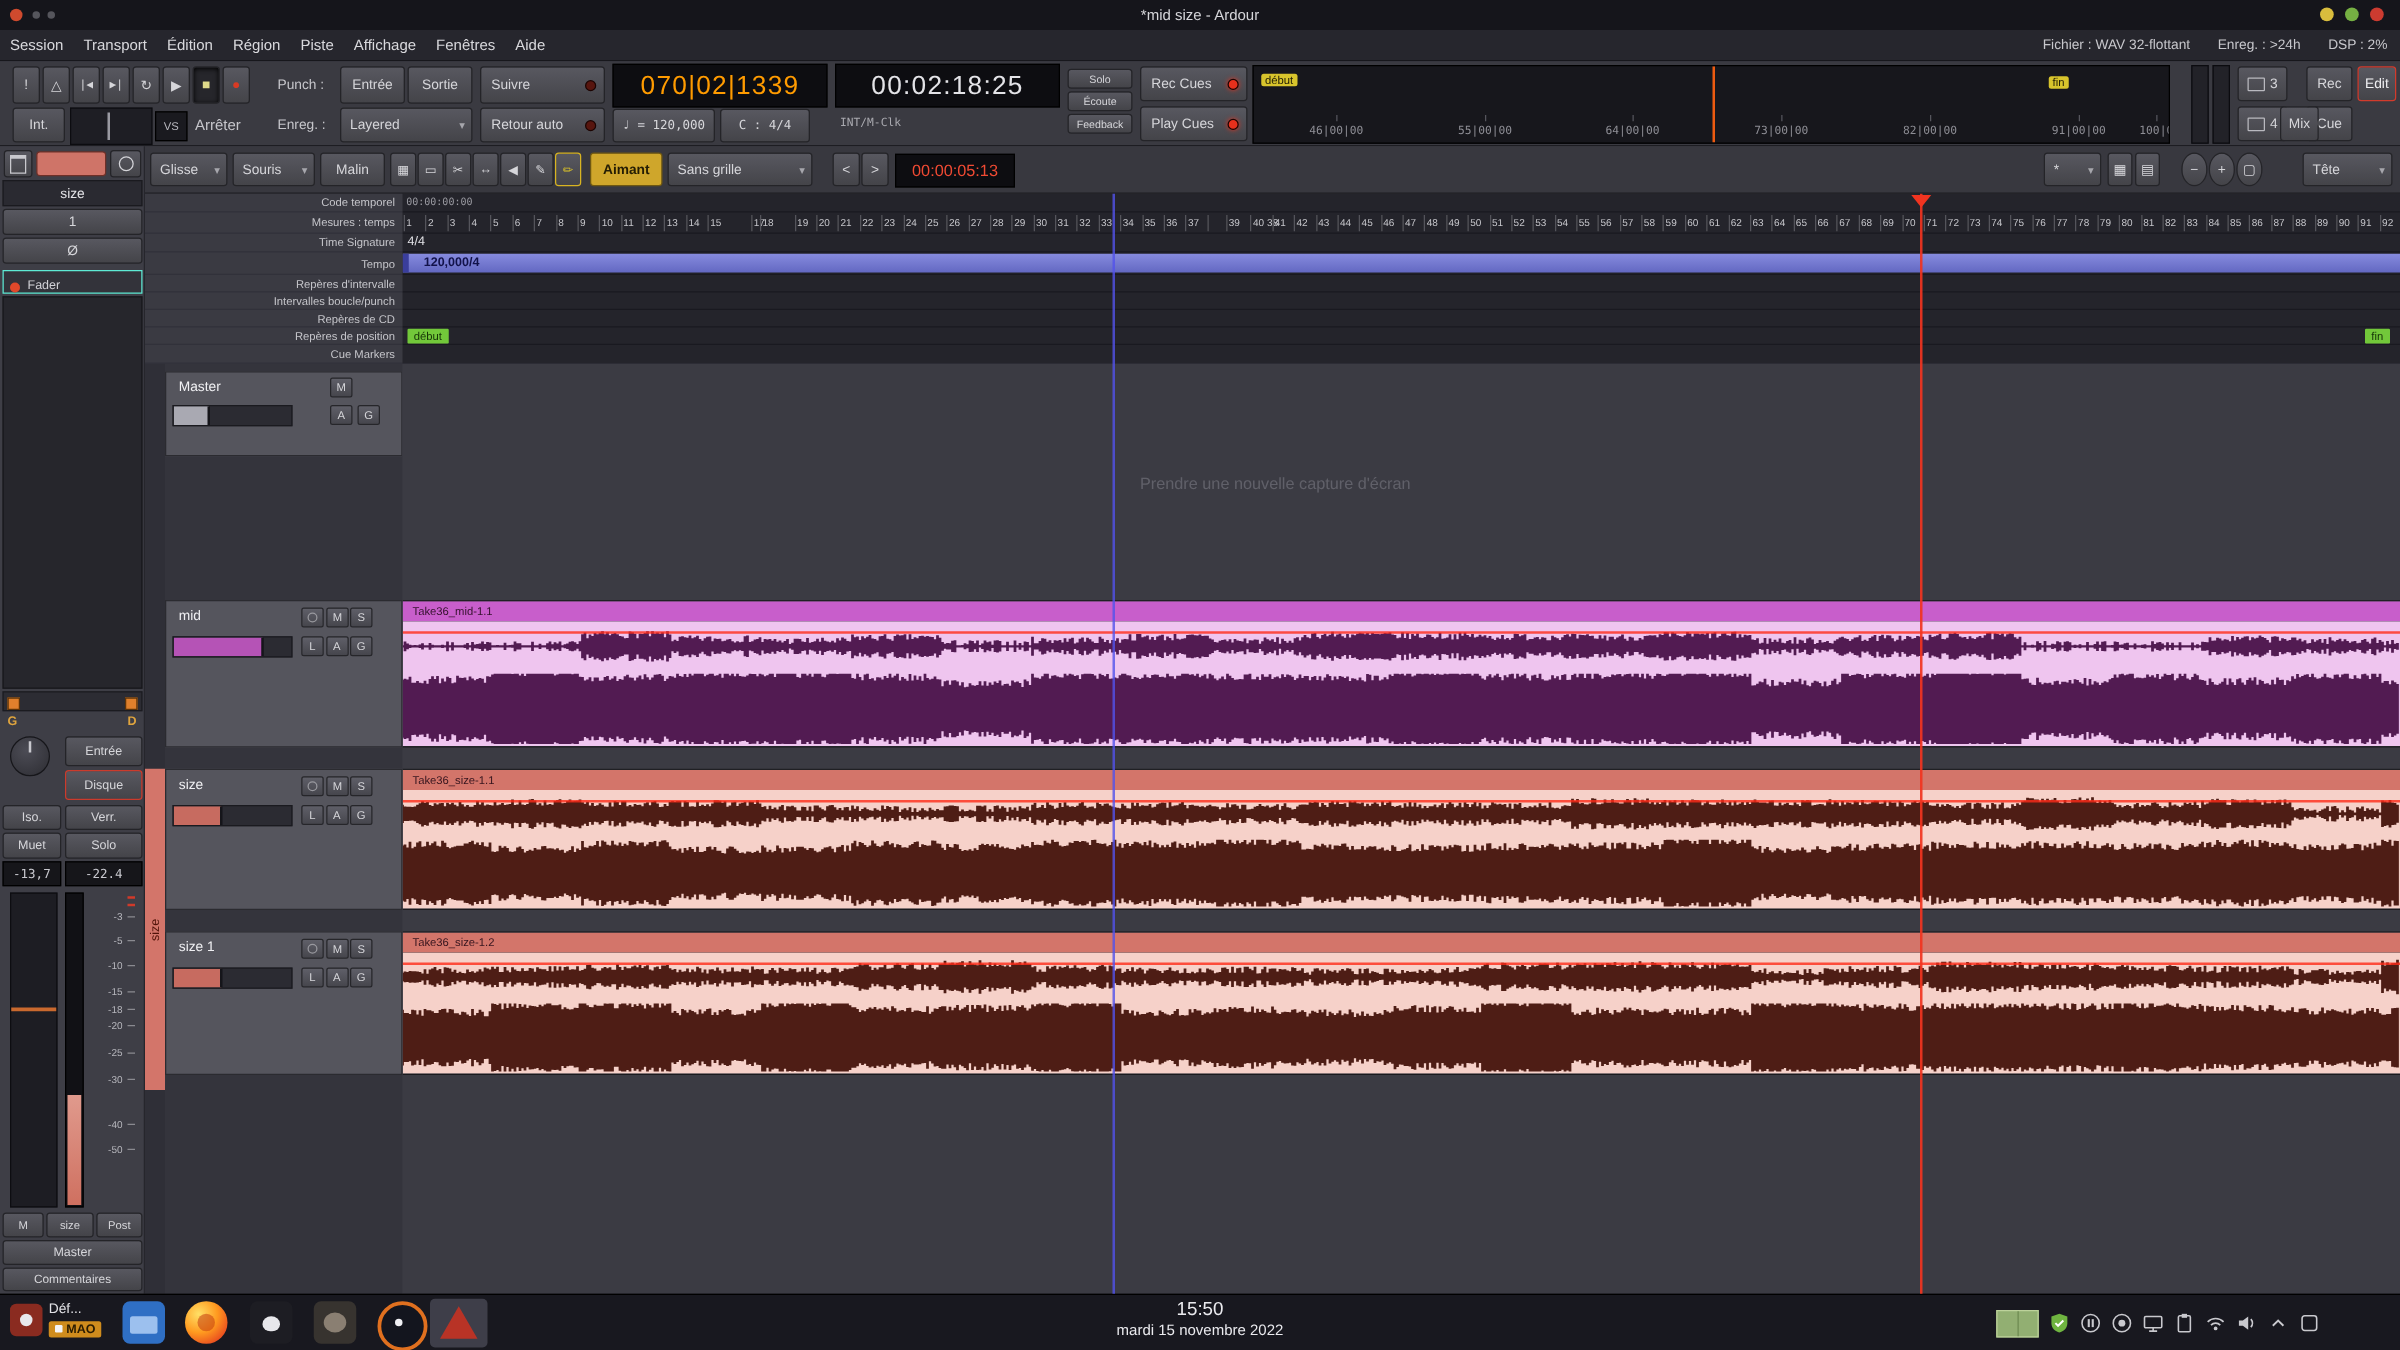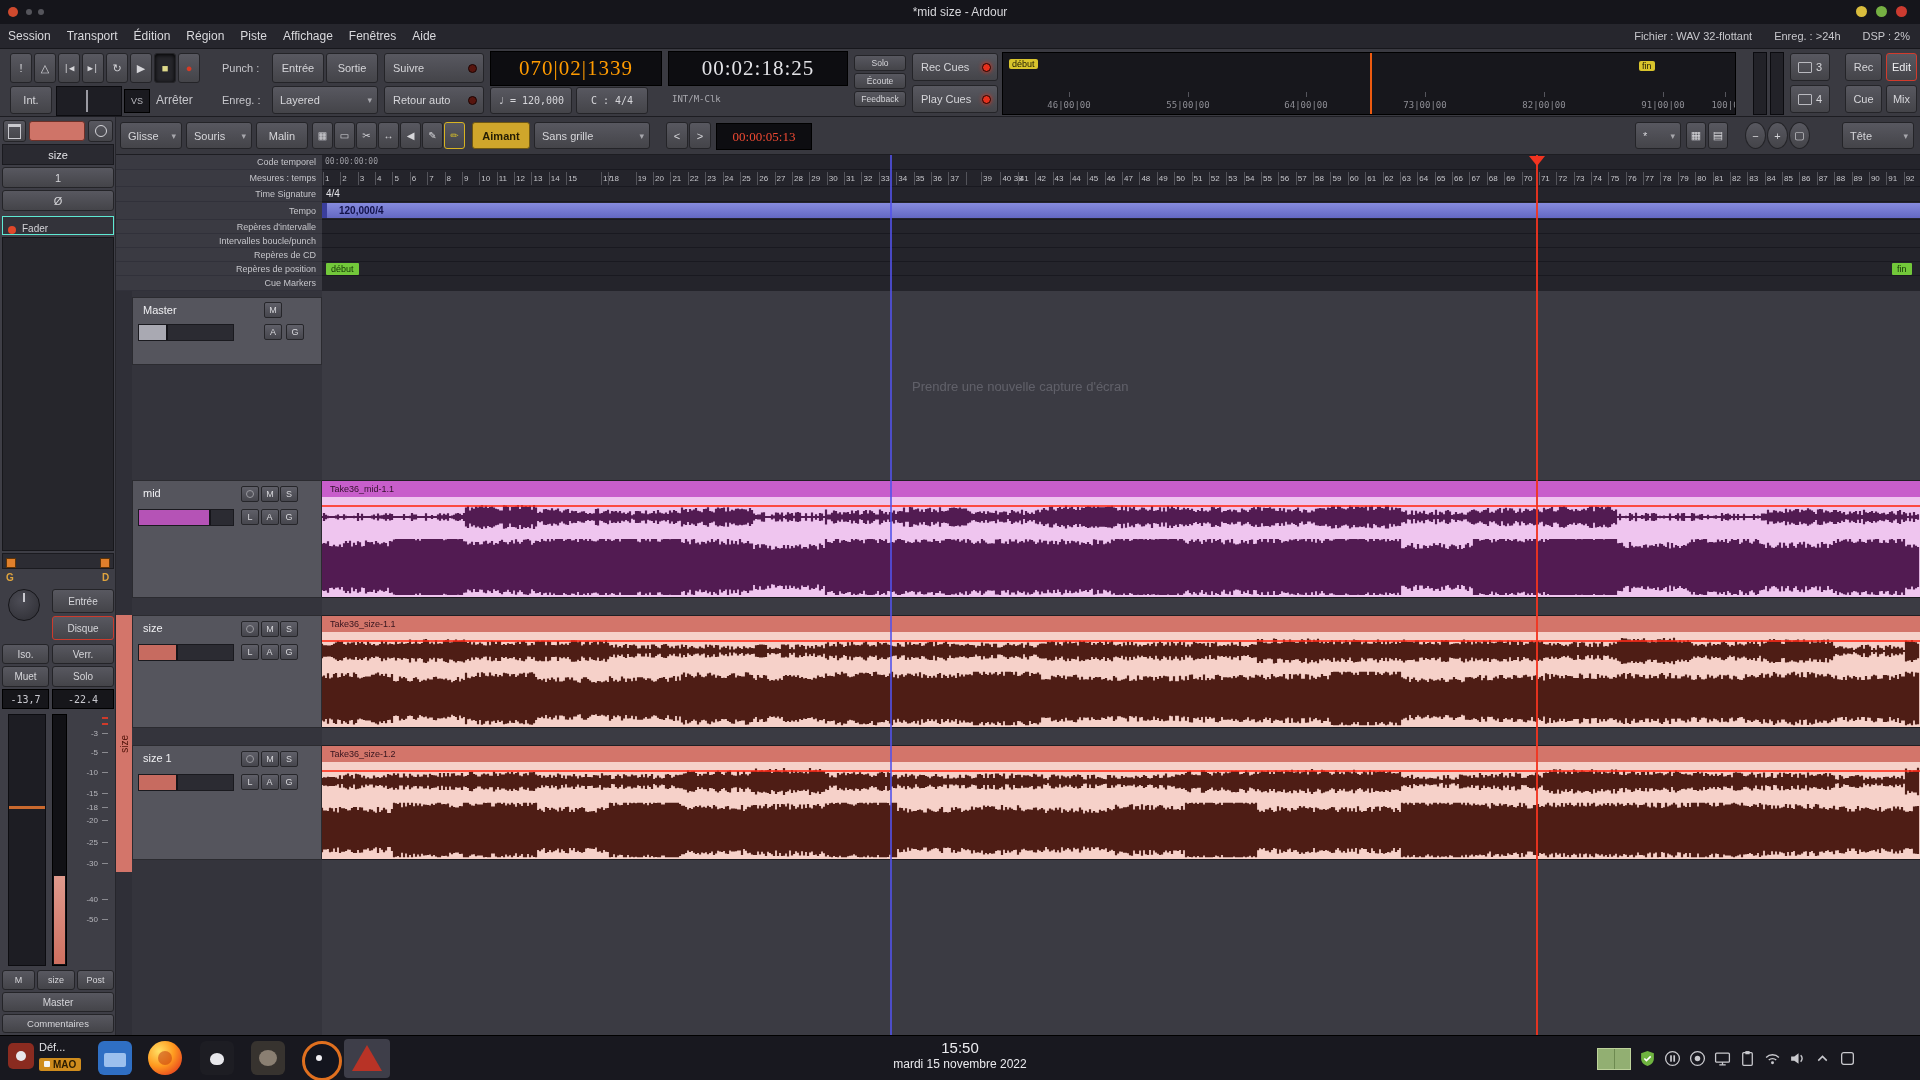--- a/index.html
+++ b/index.html
@@ -17,21 +17,21 @@
   .transport{position:absolute;left:0;top:49px;width:1920px;height:68px;background:#3a3a41;border-bottom:1px solid #1d1d22;box-sizing:border-box}
   .btn{position:absolute;display:flex;align-items:center;justify-content:center;background:linear-gradient(#585860,#444449);
     border:1px solid #242428;border-radius:3px;color:#d6d6da;font-size:11px;box-sizing:border-box;cursor:default}
   .btn.pressed{background:#26262b;box-shadow:inset 0 1px 4px #000}
   .btn.dd{justify-content:flex-start;padding-left:7px}
   .caret{margin-left:auto;padding-right:5px;font-size:9px;color:#a7a7ad}
   .tlabel{position:absolute;color:#c6c6cb;font-size:11px;display:flex;align-items:center}
   .led{width:7px;height:7px;border-radius:50%;background:#57150e;border:1px solid #1c0402;margin-left:auto;margin-right:6px}
   .led.on{background:#e6301c;box-shadow:0 0 4px #e6301c}
   .led-btn{justify-content:flex-start;padding-left:8px}
-  .clock{position:absolute;font-family:Liberation Serif, serif;font-size:21px;letter-spacing:1px;background:#0d0d11;
+  .clock{position:absolute;font-family:Liberation Sans, sans-serif;font-size:21px;letter-spacing:1px;background:#0d0d11;
     border:1px solid #000;display:flex;align-items:center;justify-content:center;color:#ff9b00}
   .sec-clock{color:#e3e3e7}
   .stack{font-size:8.5px}
   .shuttle{position:absolute;background:#1e1e24;border:1px solid #0c0c10}
   .shuttle-mark{position:absolute;left:46%;top:3px;bottom:3px;width:2px;background:#9a9aa2}
   .vsbox{position:absolute;background:#1a1a1f;border:1px solid #000;color:#b9b9bf;font-size:9px;display:flex;align-items:center;justify-content:center}
   .minitimeline{position:absolute;left:1002px;top:3px;width:732px;height:61px;background:#17171c;border:1px solid #000;overflow:hidden}
   .mtl-label{position:absolute;bottom:4px;transform:translateX(-50%);font-size:9px;color:#8e8e95;font-family:"DejaVu Sans Mono",monospace;white-space:nowrap}
   .mtl-tick{position:absolute;bottom:17px;width:1px;height:5px;background:#55555c}
   .mt-marker{position:absolute;font-size:9px;background:#d8c42c;color:#201c04;padding:0 3px;border-radius:2px}
@@ -239,21 +239,21 @@
     <span class="miniscreen"></span>
       <span>3</span>
   </div>
   <div class="btn" style="left:1790px;top:36px;width:40px;height:28px">
     <span class="miniscreen"></span>
       <span>4</span>
   </div>
   <div class="btn" style="left:1845px;top:4px;width:37px;height:28px">Rec</div>
   <div class="btn" style="left:1886px;top:4px;width:31px;height:28px;border:1px solid #d23b2c;color:#f0f0f3">Edit</div>
   <div class="btn" style="left:1845px;top:36px;width:37px;height:28px">Cue</div>
-  <div class="btn" style="left:1886px;top:36px;width:31px;height:28px">Mix</div>
+  <div class="btn" style="left:1824px;top:36px;width:31px;height:28px">Mix</div>
 </div>
 
 <div class="toolbar2">
   <div class="btn dd" style="left:4px;top:5px;width:62px;height:27px">
     <span>Glisse</span>
       <span class="caret">▾</span>
   </div>
   <div class="btn dd" style="left:70px;top:5px;width:66px;height:27px">
     <span>Souris</span>
       <span class="caret">▾</span>

